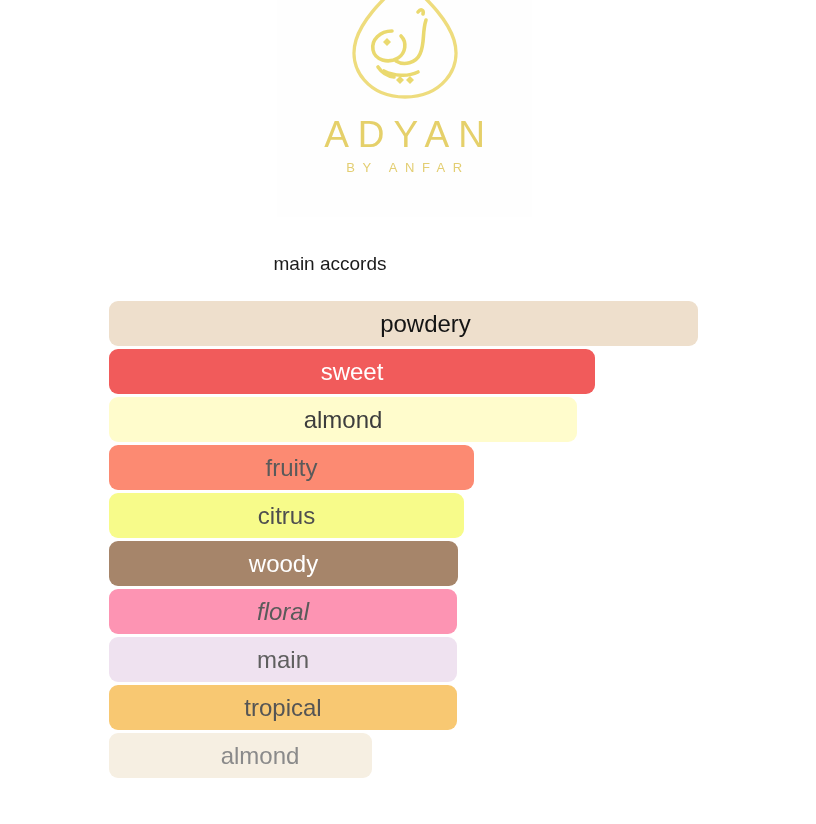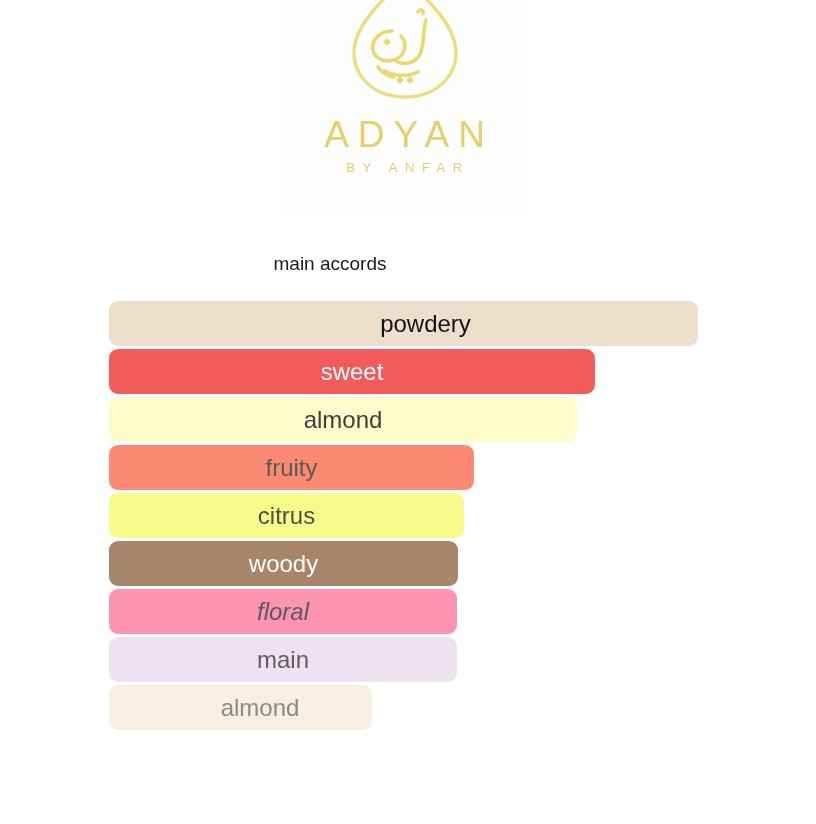--- a/index.html
+++ b/index.html
@@ -156,17 +156,22 @@
       <div class="accord-bar" style="width: 348px; background: rgb(253, 148, 179);">
         <span class="accord-label" style="color: rgb(90, 90, 90); font-style: italic;">floral</span>
       </div>
     </div>
     <div class="accord-row">
       <div class="accord-bar" style="width: 348px; background: rgb(239, 226, 240);">
         <span class="accord-label" style="color: rgb(95, 95, 95);">main</span>
       </div>
     </div>
     <div class="accord-row">
+      <div class="accord-bar" style="width: 348px; background: rgb(248, 200, 114);">
+        <span class="accord-label" style="color: rgb(85, 85, 85);">tropical</span>
+      </div>
+    </div>
+    <div class="accord-row">
       <div class="accord-bar" style="width: 263px; background: rgb(246, 239, 226); padding-left: 39px;">
         <span class="accord-label" style="color: rgb(138, 138, 138);">almond</span>
       </div>
     </div>
   </div>
 
 </body></html>

